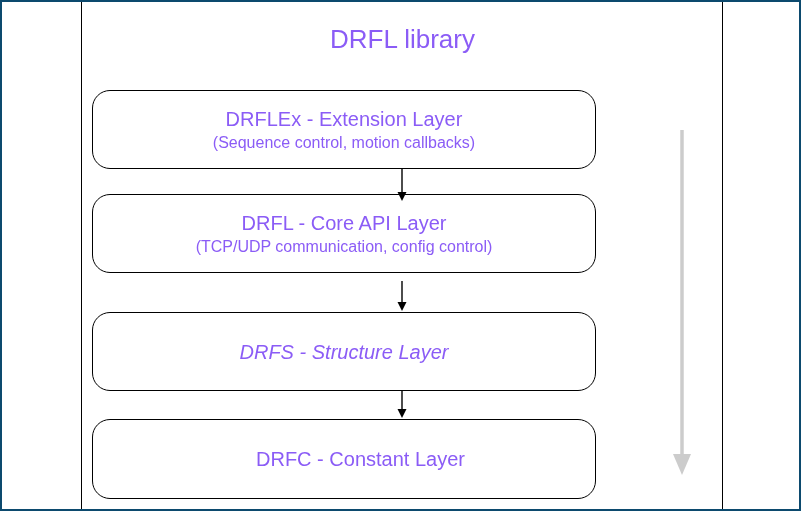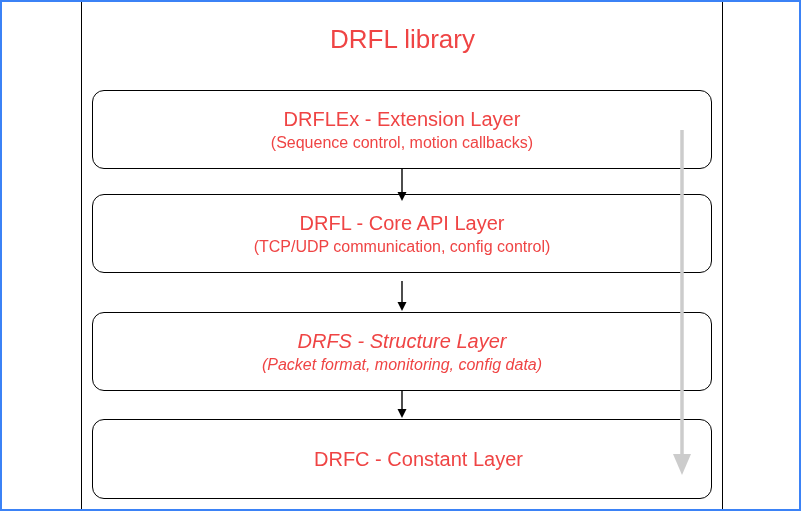--- a/index.html
+++ b/index.html
@@ -5,24 +5,24 @@
   html, body {
     margin: 0;
     padding: 0;
     background: #ffffff;
   }
   .frame {
     position: relative;
     width: 801px;
     height: 511px;
     box-sizing: border-box;
-    border: 2px solid #3b82f6;
+    border: 2px solid #0c4a6e;
     background: #ffffff;
     font-family: "Liberation Sans", sans-serif;
-    color: #ef4444;
+    color: #8b5cf6;
     overflow: hidden;
   }
   .col-divider {
     position: absolute;
     top: 0;
     bottom: 0;
     width: 1px;
     background: #000000;
   }
   .col-divider.left  { left: 79px; }
@@ -43,25 +43,25 @@
   .main-subtitle {
     font-size: 16px;
     line-height: 20px;
     margin-top: 1px;
     white-space: nowrap;
   }
 
   .layer-box {
     position: absolute;
     left: 90px;
-    width: 620px;
+    width: 504px;
     height: 79px;
     box-sizing: border-box;
     border: 1px solid #000000;
-    border-radius: 12px;
+    border-radius: 18px;
     background: #ffffff;
     display: flex;
     flex-direction: column;
     justify-content: center;
     align-items: center;
     text-align: center;
   }
   .layer-box.b1 { top: 88px; }
   .layer-box.b2 { top: 192px; }
   .layer-box.b3 { top: 310px; font-style: italic; }
@@ -104,21 +104,20 @@
     <div class="layer-subtitle">(Sequence control, motion callbacks)</div>
   </div>
 
   <div class="layer-box b2">
     <div class="layer-title">DRFL - Core API Layer</div>
     <div class="layer-subtitle">(TCP/UDP communication, config control)</div>
   </div>
 
   <div class="layer-box b3">
     <div class="layer-title">DRFS - Structure Layer</div>
-    <div class="layer-subtitle">(Packet format, monitoring, config data)</div>
   </div>
 
   <div class="layer-box b4">
     <div class="layer-title">DRFC - Constant Layer</div>
   </div>
 
   <svg class="overlay" viewBox="0 0 801 511" xmlns="http://www.w3.org/2000/svg">
 
     <g>
       <line x1="680" y1="128" x2="680" y2="452" stroke="#cccccc" stroke-width="3.5"></line>

